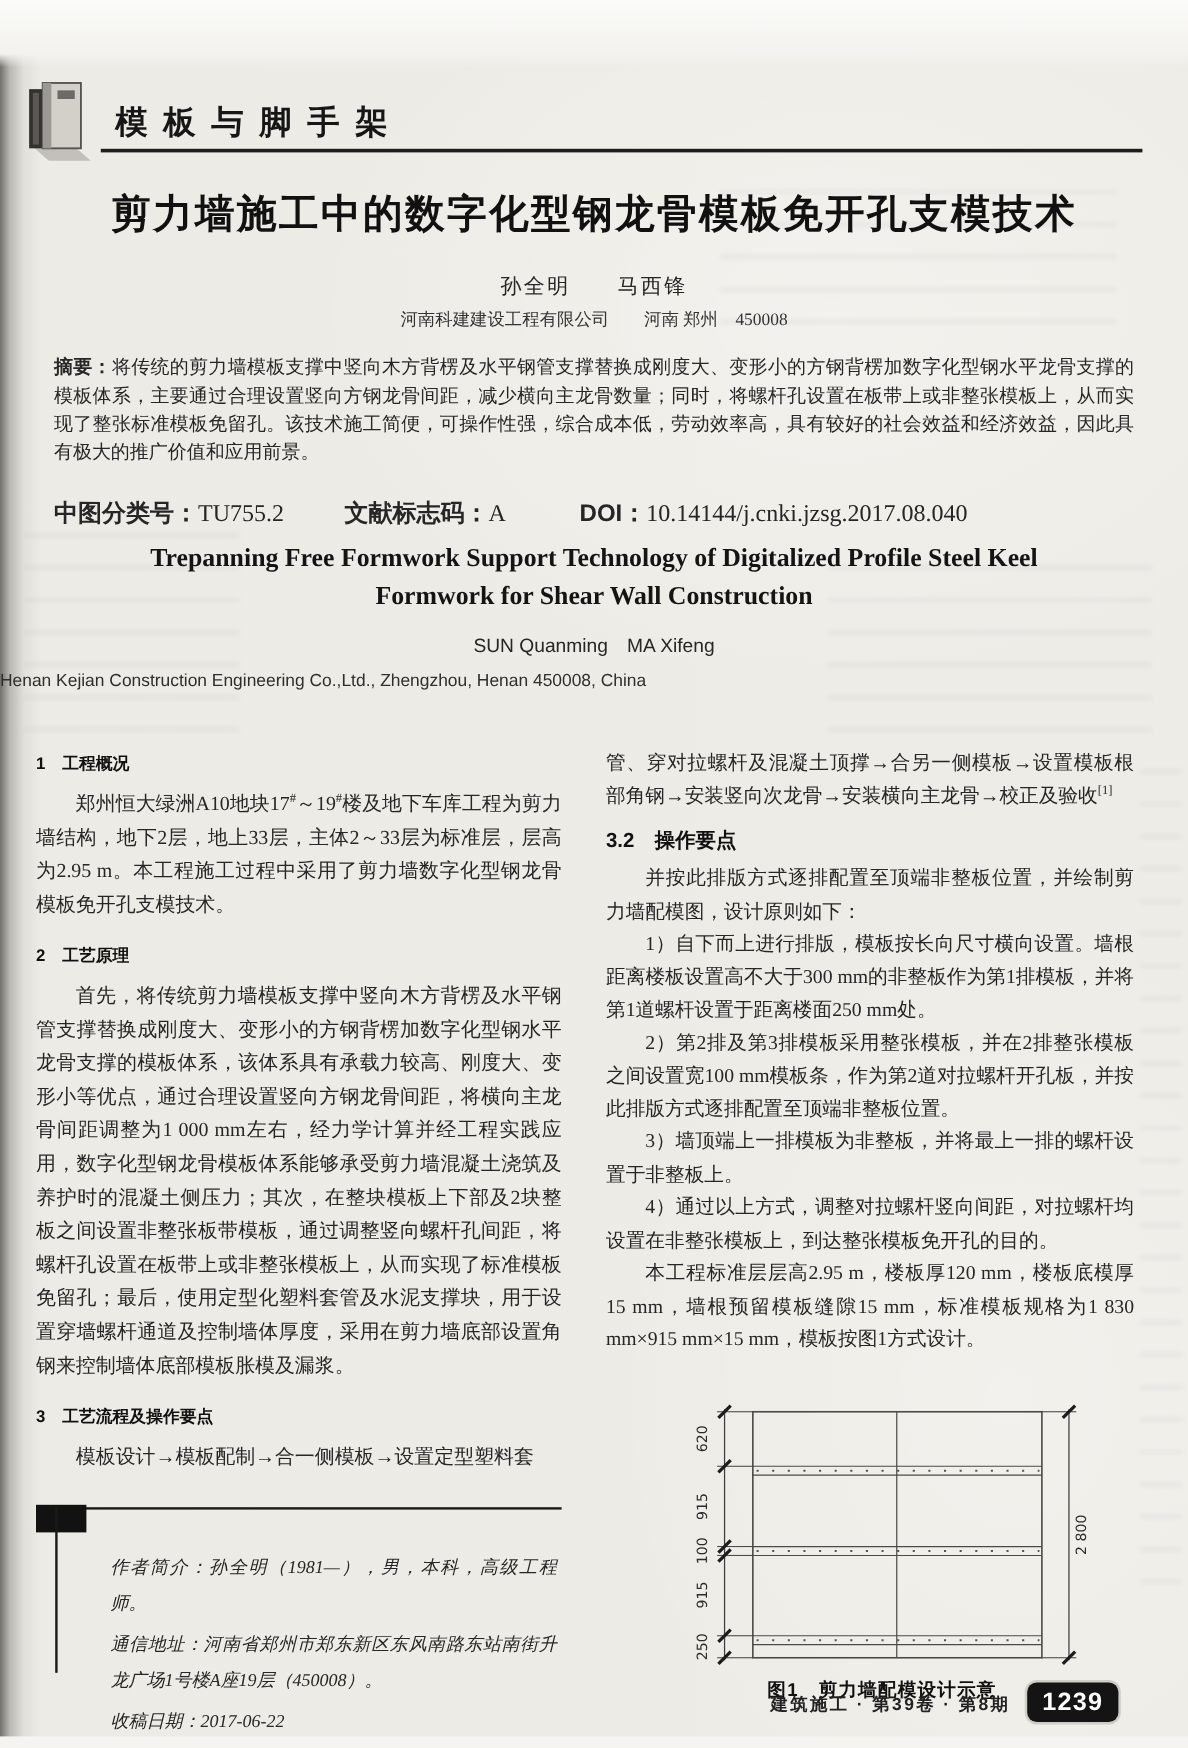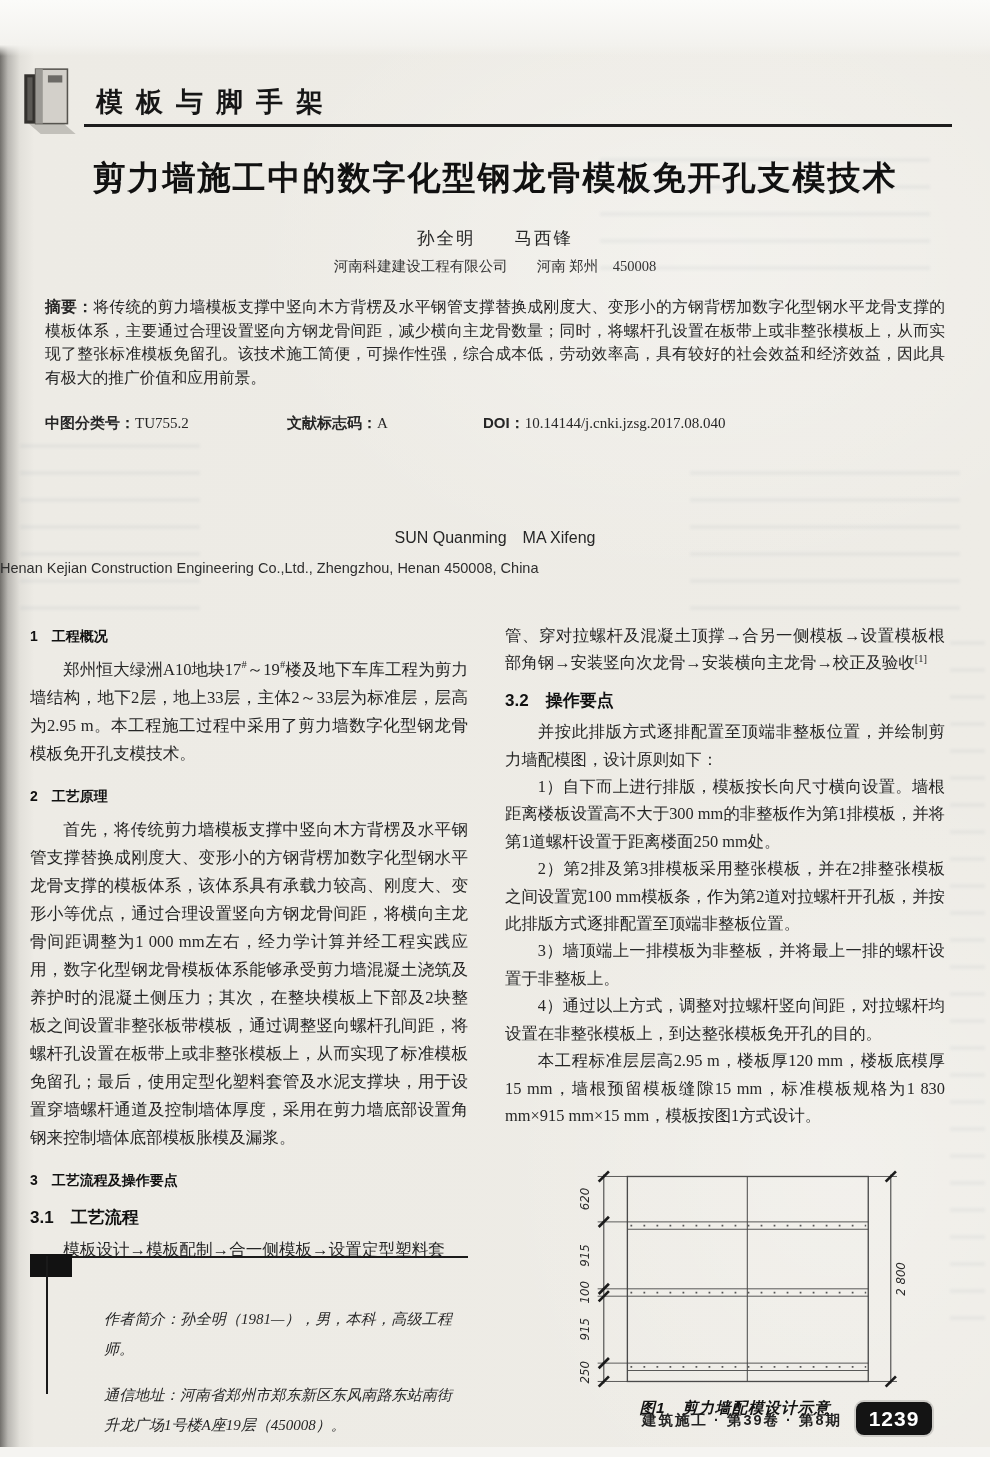--- a/index.html
+++ b/index.html
@@ -24,21 +24,21 @@
     font-family:Liberation Serif, serif;font-weight:bold;font-size:33px;
     letter-spacing:2px;color:#111;}
   .authors{position:absolute;left:0;right:0;top:226px;text-align:center;
     font-family:"Liberation Sans","DejaVu Sans",sans-serif;font-weight:normal;font-size:17.5px;letter-spacing:2px;}
   .affiliation{position:absolute;left:0;right:0;top:257px;text-align:center;font-size:14.5px;color:#333;}
 
   .abstract{position:absolute;left:45px;width:900px;top:295px;margin:0;font-size:15.8px;
     line-height:23.6px;text-align:justify;}
   .keywords{position:absolute;left:45px;width:900px;top:391px;margin:0;font-size:15.8px;line-height:23.6px;}
   .lab{font-family:"Liberation Sans","DejaVu Sans",sans-serif;font-weight:bold;}
-  .meta-line{position:absolute;left:0;top:414px;width:990px;height:26px;font-size:15px;}
+  .meta-line{position:absolute;left:0;top:414px;width:990px;height:26px;font-size:20px;}
   .meta-line span.item{position:absolute;white-space:nowrap;}
   .m1{left:45px;} .m2{left:287px;} .m3{left:483px;}
 
   .en-title{position:absolute;left:0;right:0;top:450px;text-align:center;margin:0;
     font-family:"Liberation Serif","DejaVu Serif",serif;font-weight:bold;font-size:21.5px;line-height:31px;color:#141414;}
   .en-authors{position:absolute;left:0;right:0;top:528px;text-align:center;
     font-family:"Liberation Sans","DejaVu Sans",sans-serif;font-size:16px;}
   .en-affil{position:absolute;left:0;right:0;top:560px;text-align:left;
     font-family:"Liberation Sans","DejaVu Sans",sans-serif;font-size:14.5px;color:#2e2e2e;}
 
@@ -51,23 +51,23 @@
   h3.sec{font-family:"Liberation Sans","DejaVu Sans",sans-serif;font-size:17px;margin:10px 0 4px 0;color:#111;}
   h2.sp{margin-top:14px;}
   h4.sec{font-size:16.4px;font-weight:normal;margin:2px 0 2px 0;font-family:"Liberation Serif","DejaVu Serif",serif;}
   sup{font-size:10.5px;line-height:0;vertical-align:super;}
 
   .footnote{position:absolute;left:30px;top:1254px;width:438px;}
   .fn-square{position:absolute;left:0;top:0;width:42px;height:23px;background:#121212;}
   .fn-rule{position:absolute;left:0;top:2px;width:438px;height:2px;background:#1a1a1a;}
   .fn-vrule{position:absolute;left:16px;top:2px;width:2px;height:138px;background:#1a1a1a;}
   .fn-text{padding:34px 0 0 58px;font-style:italic;font-size:15px;line-height:30px;text-align:justify;}
-  .fn-text p{margin:16px;}
-
-  .figure{position:absolute;left:515px;top:1166px;width:440px;text-align:center;font-style:italic;}
+  .fn-text p{margin:4px;}
+
+  .figure{position:absolute;left:515px;top:1166px;width:440px;text-align:center;}
   .figure svg{display:block;margin:0 auto;}
   .fig-caption{margin-top:4px;font-family:"Liberation Sans","DejaVu Sans",sans-serif;
     font-weight:bold;font-size:15.5px;letter-spacing:1px;color:#111;}
 
   .footer-journal{position:absolute;right:148px;top:1411px;font-family:"Liberation Sans","DejaVu Sans",sans-serif;
     font-weight:bold;font-size:14.5px;letter-spacing:2px;color:#222;}
   .page-badge{position:absolute;right:58px;top:1402px;width:76px;height:33px;background:#141414;
     border-radius:8px;color:#fff;font-family:"Liberation Sans","DejaVu Sans",sans-serif;
     font-weight:bold;font-size:21px;text-align:center;line-height:33px;letter-spacing:1px;
     box-shadow:0 0 0 2px rgba(20,20,20,.15);}
@@ -102,30 +102,30 @@
   <div class="affiliation">河南科建建设工程有限公司　　河南 郑州　450008</div>
 
   <p class="abstract"><span class="lab">摘要：</span><span>将传统的剪力墙模板支撑中竖向木方背楞及水平钢管支撑替换成刚度大、变形小的方钢背楞加数字化型钢水平龙骨支撑的模板体系，主要通过合理设置竖向方钢龙骨间距，减少横向主龙骨数量；同时，将螺杆孔设置在板带上或非整张模板上，从而实现了整张标准模板免留孔。该技术施工简便，可操作性强，综合成本低，劳动效率高，具有较好的社会效益和经济效益，因此具有极大的推广价值和应用前景。</span></p>
 
   <div class="meta-line">
     <span class="item m1"><span class="lab">中图分类号：</span><span>TU755.2</span></span>
     <span class="item m2"><span class="lab">文献标志码：</span><span>A</span></span>
     <span class="item m3"><span class="lab">DOI：</span><span>10.14144/j.cnki.jzsg.2017.08.040</span></span>
   </div>
 
+  <p class="en-title"><span>Trepanning Free Formwork Support Technology of Digitalized Profile Steel Keel</span><br><span>Formwork for Shear Wall Construction</span></p>
   <div class="en-authors">SUN Quanming　MA Xifeng</div>
   <div class="en-affil">Henan Kejian Construction Engineering Co.,Ltd.,  Zhengzhou,  Henan  450008,  China</div>
 
   <div class="col col-left">
     <h2 class="sec">1　工程概况</h2>
     <p class="indent"><span>郑州恒大绿洲A10地块17</span><sup>#</sup><span>～19</span><sup>#</sup><span>楼及地下车库工程为剪力墙结构，地下2层，地上33层，主体2～33层为标准层，层高为2.95 m。本工程施工过程中采用了剪力墙数字化型钢龙骨模板免开孔支模技术。</span></p>
     <h2 class="sec sp">2　工艺原理</h2>
     <p class="indent">首先，将传统剪力墙模板支撑中竖向木方背楞及水平钢管支撑替换成刚度大、变形小的方钢背楞加数字化型钢水平龙骨支撑的模板体系，该体系具有承载力较高、刚度大、变形小等优点，通过合理设置竖向方钢龙骨间距，将横向主龙骨间距调整为1 000 mm左右，经力学计算并经工程实践应用，数字化型钢龙骨模板体系能够承受剪力墙混凝土浇筑及养护时的混凝土侧压力；其次，在整块模板上下部及2块整板之间设置非整张板带模板，通过调整竖向螺杆孔间距，将螺杆孔设置在板带上或非整张模板上，从而实现了标准模板免留孔；最后，使用定型化塑料套管及水泥支撑块，用于设置穿墙螺杆通道及控制墙体厚度，采用在剪力墙底部设置角钢来控制墙体底部模板胀模及漏浆。</p>
     <h2 class="sec sp">3　工艺流程及操作要点</h2>
-    <h3 class="sec">3.1　工艺流程</h3>
     <p class="indent">模板设计→模板配制→合一侧模板→设置定型塑料套</p>
   </div>
 
   <div class="col col-right">
     <p><span>管、穿对拉螺杆及混凝土顶撑→合另一侧模板→设置模板根部角钢→安装竖向次龙骨→安装横向主龙骨→校正及验收</span><sup>[1]</sup></p>
     <h3 class="sec">3.2　操作要点</h3>
     <p class="indent">并按此排版方式逐排配置至顶端非整板位置，并绘制剪力墙配模图，设计原则如下：</p>
     <p class="indent">1）自下而上进行排版，模板按长向尺寸横向设置。墙根距离楼板设置高不大于300 mm的非整板作为第1排模板，并将第1道螺杆设置于距离楼面250 mm处。</p>
     <p class="indent">2）第2排及第3排模板采用整张模板，并在2排整张模板之间设置宽100 mm模板条，作为第2道对拉螺杆开孔板，并按此排版方式逐排配置至顶端非整板位置。</p>
     <p class="indent">3）墙顶端上一排模板为非整板，并将最上一排的螺杆设置于非整板上。</p>

